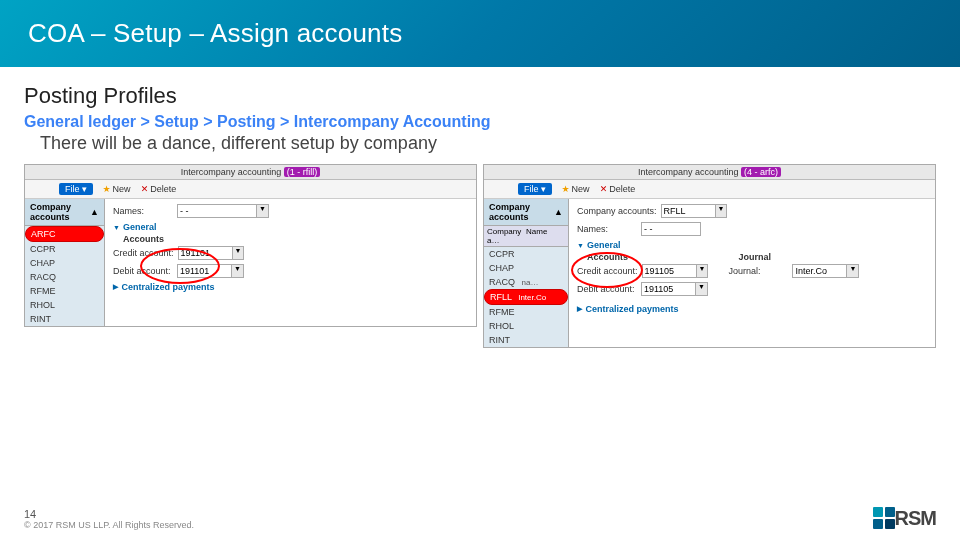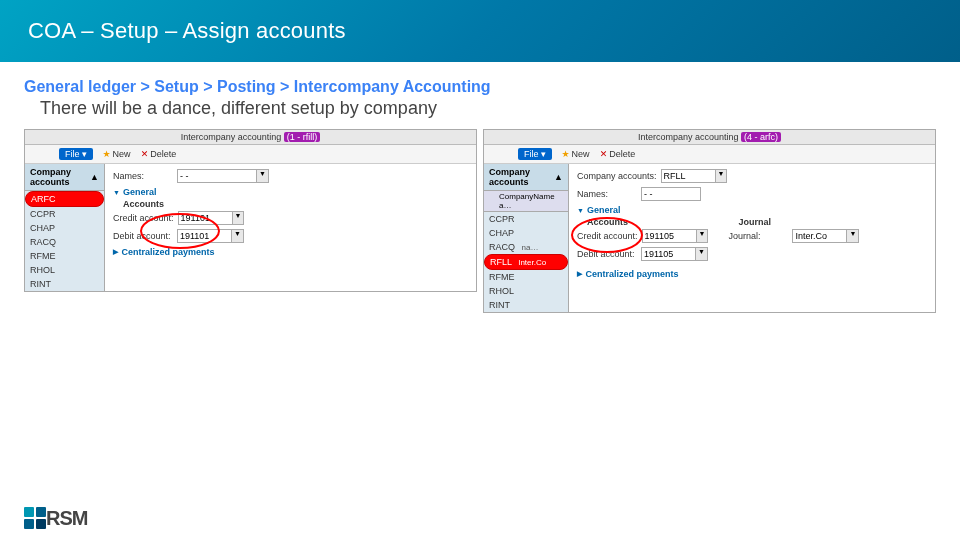--- a/index.html
+++ b/index.html
@@ -14,21 +14,21 @@
 
     
     .header {
       background: linear-gradient(135deg, #00a3c4 0%, #0078a8 50%, #005f8a 100%);
       padding: 18px 28px;
       display: flex;
       align-items: center;
     }
     .header-title {
       color: #fff;
-      font-size: 22px;
+      font-size: 26px;
       font-weight: 400;
       letter-spacing: 0.2px;
     }
 
     
     .content {
       padding: 16px 24px 10px 24px;
     }
     .section-title {
       font-size: 22px;
@@ -263,20 +263,21 @@
     }
   </style>
 </head>
 <body>
 
 <div class="header">
   <span class="header-title">COA – Setup – Assign accounts</span>
 </div>
 
 <div class="content">
+  <div class="section-title">Posting Profiles</div>
   <div class="subtitle">General ledger &gt; Setup &gt; Posting &gt; Intercompany Accounting</div>
   <div class="description">There will be a dance, different setup by company</div>
 
   <div class="two-windows">
 
     <div class="window-wrapper">
       <div class="ax-window">
 
         <div class="ax-window-title-bar">
           <span>Intercompany accounting </span>
@@ -368,21 +369,21 @@
         </div>
 
         <div class="ax-body">
 
           <div class="ax-left-panel" style="width:85px;">
             <div class="ax-panel-header">
               <span>Company accounts</span>
               <span>▲</span>
             </div>
 
-            <div style="display:flex; font-size:8px; background:#dde; padding:1px 15px; border-bottom:1px solid #aaa;">
+            <div style="display:flex; font-size:8px; background:#dde; padding:1px 3px; border-bottom:1px solid #aaa;">
               <span style="flex:1;">Company a…</span>
               <span style="flex:1;">Name</span>
             </div>
             <div class="ax-list-item">CCPR</div>
             <div class="ax-list-item">CHAP</div>
             <div class="ax-list-item">RACQ <span style="margin-left:4px;font-size:8px;color:#555;">na…</span></div>
             <div class="ax-list-item highlighted">RFLL <span style="margin-left:4px;font-size:8px;">Inter.Co</span></div>
             <div class="ax-list-item">RFME</div>
             <div class="ax-list-item">RHOL</div>
             <div class="ax-list-item">RINT</div>
@@ -439,20 +440,24 @@
         </div>
       </div>
 
       <div class="red-circle" style="left:88px; top:88px; width:72px; height:36px;"></div>
     </div>
 
   </div>
 </div>
 
 <div class="footer">
+  <div class="footer-left">
+    <div class="footer-page">14</div>
+    <div class="footer-copyright">© 2017 RSM US LLP. All Rights Reserved.</div>
+  </div>
   <div class="rsm-logo">
     <div class="rsm-squares">
       <div class="rsm-sq rsm-sq-tl"></div>
       <div class="rsm-sq rsm-sq-tr"></div>
       <div class="rsm-sq rsm-sq-bl"></div>
       <div class="rsm-sq rsm-sq-br"></div>
     </div>
     <span class="rsm-text">RSM</span>
   </div>
 </div>

